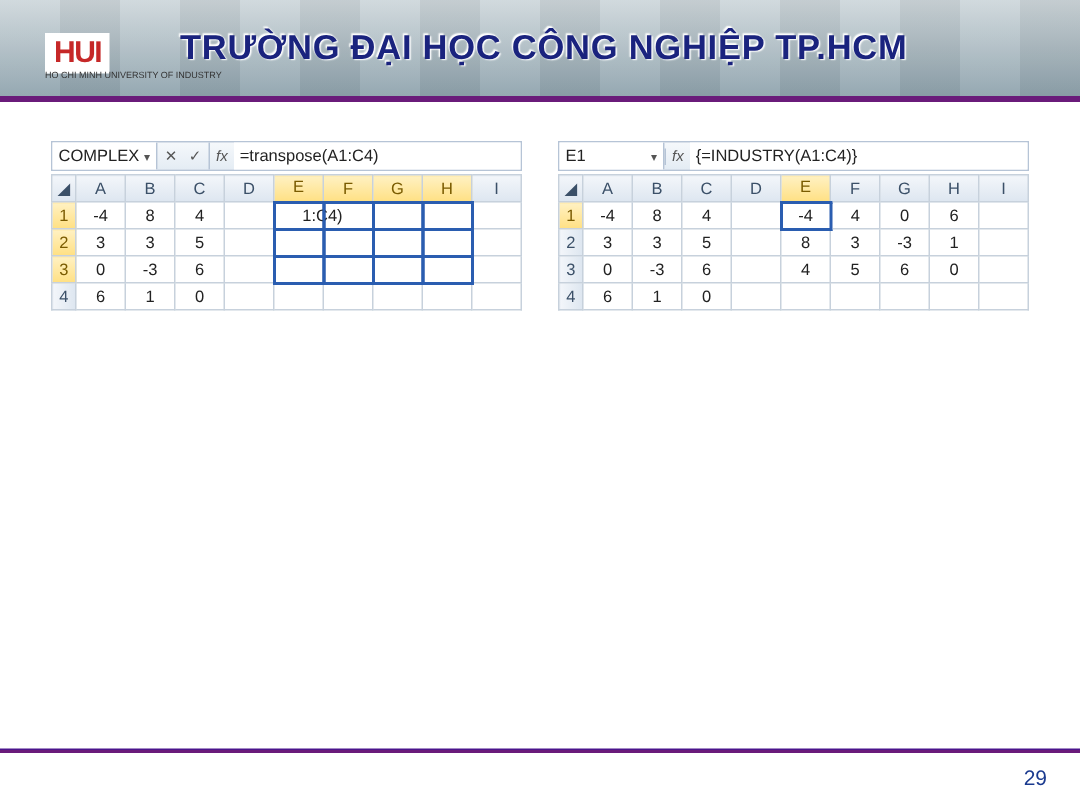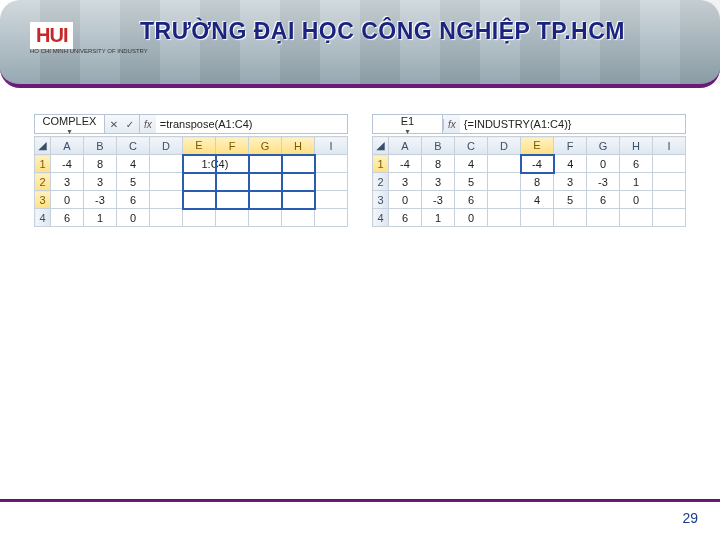--- a/index.html
+++ b/index.html
@@ -6,25 +6,24 @@
   body {
     width: 720px;
     height: 540px;
     font-family: "Times New Roman", serif;
     background: #fff;
     position: relative;
     overflow: hidden;
   }
   .header-banner {
     width: 100%;
-    height: 88px;
+    height: 68px;
     background: linear-gradient(to bottom, #cfd8dc 0%, #b0bec5 50%, #90a4ae 100%);
     position: relative;
     border-bottom: 4px solid #6a1b7a;
-    border-radius: 20px;
   }
   .header-banner::before {
     content: "";
     position: absolute;
     inset: 0;
     background: repeating-linear-gradient(90deg, rgba(255,255,255,0.05) 0 40px, rgba(0,0,0,0.05) 40px 80px);
   }
   .logo {
     position: absolute;
     left: 30px;
@@ -48,21 +47,20 @@
   .uni-name {
     position: absolute;
     left: 120px;
     top: 18px;
     font-family: Arial, sans-serif;
     font-weight: bold;
     font-size: 23px;
     color: #1a237e;
     text-shadow: 1px 1px 1px #fff, -1px -1px 1px #fff;
     letter-spacing: 0.5px;
-    margin-left: 20px;
   }
   .content {
     padding: 8px 30px 0 30px;
   }
   .title {
     font-size: 40px;
     color: #222;
     font-weight: normal;
     margin-bottom: 10px;
   }
@@ -100,21 +98,20 @@
   .name-box {
     width: 70px;
     padding: 0 4px;
     border-right: 1px solid #b6c4d6;
     background: #fff;
     font-size: 11px;
     display: flex;
     align-items: center;
     justify-content: space-between;
     height: 100%;
-    flex-direction: column;
   }
   .name-box .dd { font-size: 8px; color:#555; }
   .fb-btn-group {
     display: flex;
     height: 100%;
     align-items: center;
     padding: 0 2px;
     border-right: 1px solid #b6c4d6;
     gap: 2px;
   }

